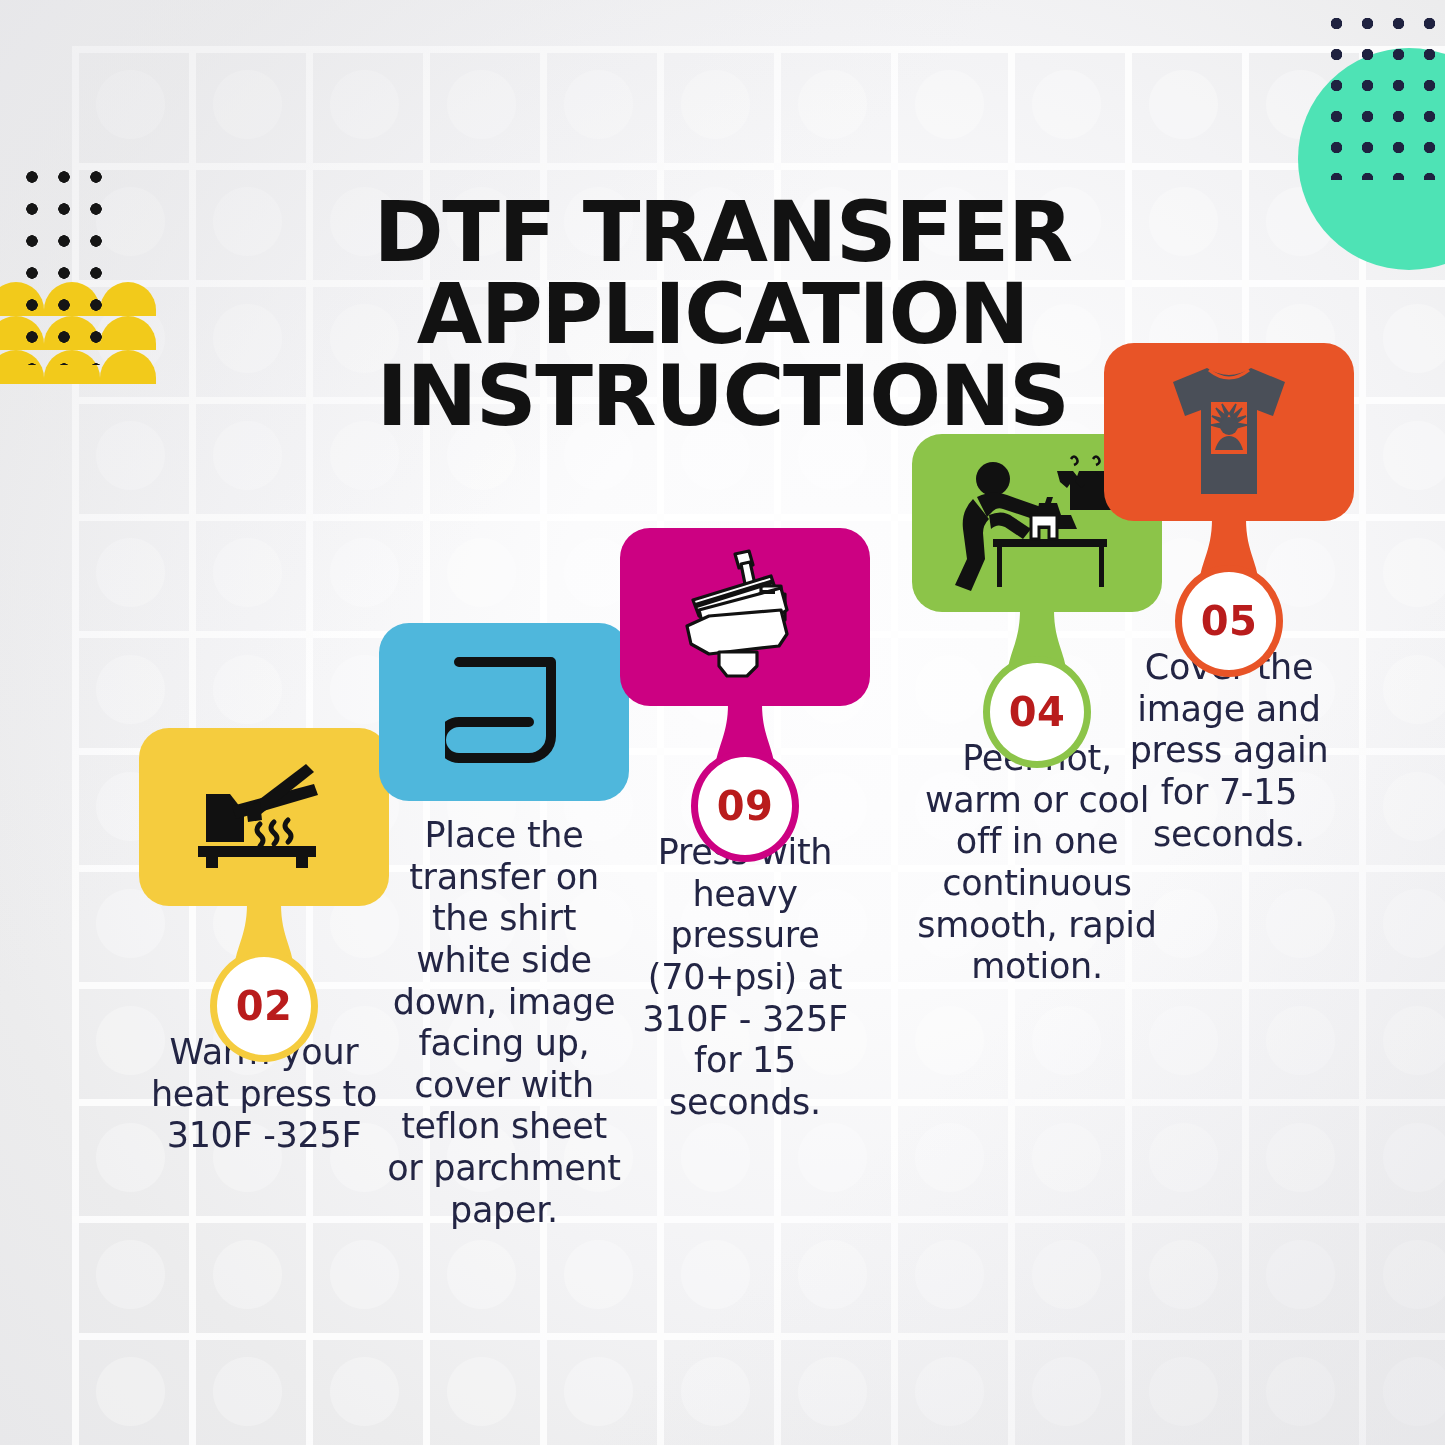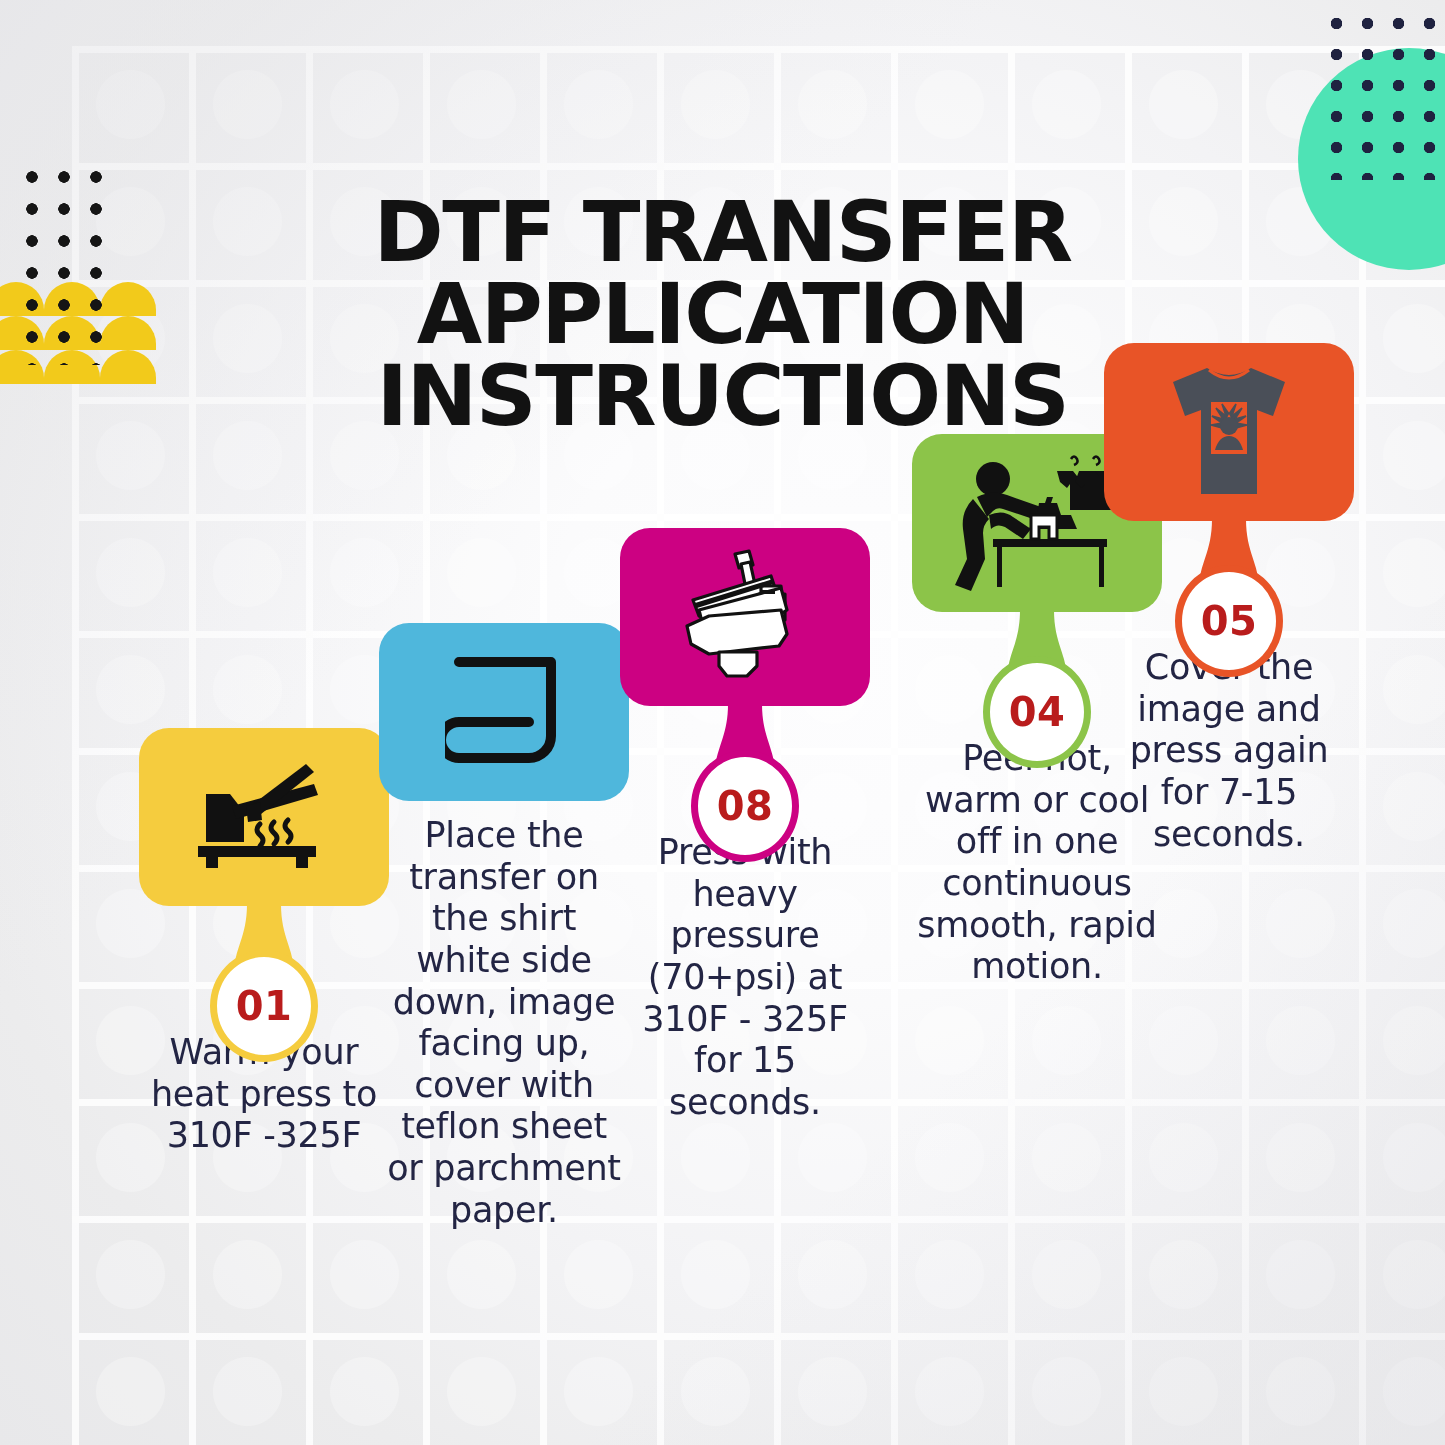--- a/index.html
+++ b/index.html
@@ -161,21 +161,21 @@
           <path d="M86 60 q-6 6 0 11 q6 5 0 11"></path>
           <path d="M100 58 q-6 6 0 11 q6 5 0 11"></path>
         </g>
       </svg>
     </div>
     <div class="stem-wrap">
       <svg width="250" height="126" viewBox="0 0 250 126">
         <path d="M108 0 C108 34 95 44 95 70 a30 30 0 0 0 60 0 C155 44 142 34 142 0 Z" fill="#F5CC3E"></path>
       </svg>
       <div class="badge" style="top:44px;border:7px solid #F5CC3E;">
-        <span>01</span>
+        <span>02</span>
       </div>
     </div>
     <div class="desc" style="color: rgb(35, 37, 68);">Warm your heat press to 310F -325F</div>
   </div>
 
   <div class="step" id="step-2" style="left:379px;top:623px;">
     <div class="card" style="background: rgb(79, 183, 220);">
       <svg width="118" height="120" viewBox="0 0 118 120">
         <path d="M14 10 h92 v74 a22 22 0 0 1 -22 22 h-70 a18 18 0 0 1 0 -36 h70" fill="none" stroke="#111" stroke-width="10" stroke-linejoin="round" stroke-linecap="round"></path>
       </svg>
@@ -198,21 +198,21 @@
         </g>
         <path d="M20 55 L98 31 L99 36 L22 60 Z" fill="#111"></path>
         <path d="M86 42 h14 v4 h-14 z" fill="#111"></path>
       </svg>
     </div>
     <div class="stem-wrap">
       <svg width="250" height="126" viewBox="0 0 250 126">
         <path d="M108 0 C108 34 95 44 95 70 a30 30 0 0 0 60 0 C155 44 142 34 142 0 Z" fill="#CC0182"></path>
       </svg>
       <div class="badge" style="top:44px;border:7px solid #CC0182;">
-        <span>08</span>
+        <span>09</span>
       </div>
     </div>
     <div class="desc" style="color: rgb(35, 37, 68);">Press with heavy pressure (70+psi) at 310F - 325F for 15 seconds.</div>
   </div>
 
   <div class="step" id="step-4" style="left:906px;top:434px;margin-left:6px;">
     <div class="card" style="background: rgb(140, 196, 73);">
       <svg width="168" height="140" viewBox="0 0 168 140">
         <g fill="#111">
 

